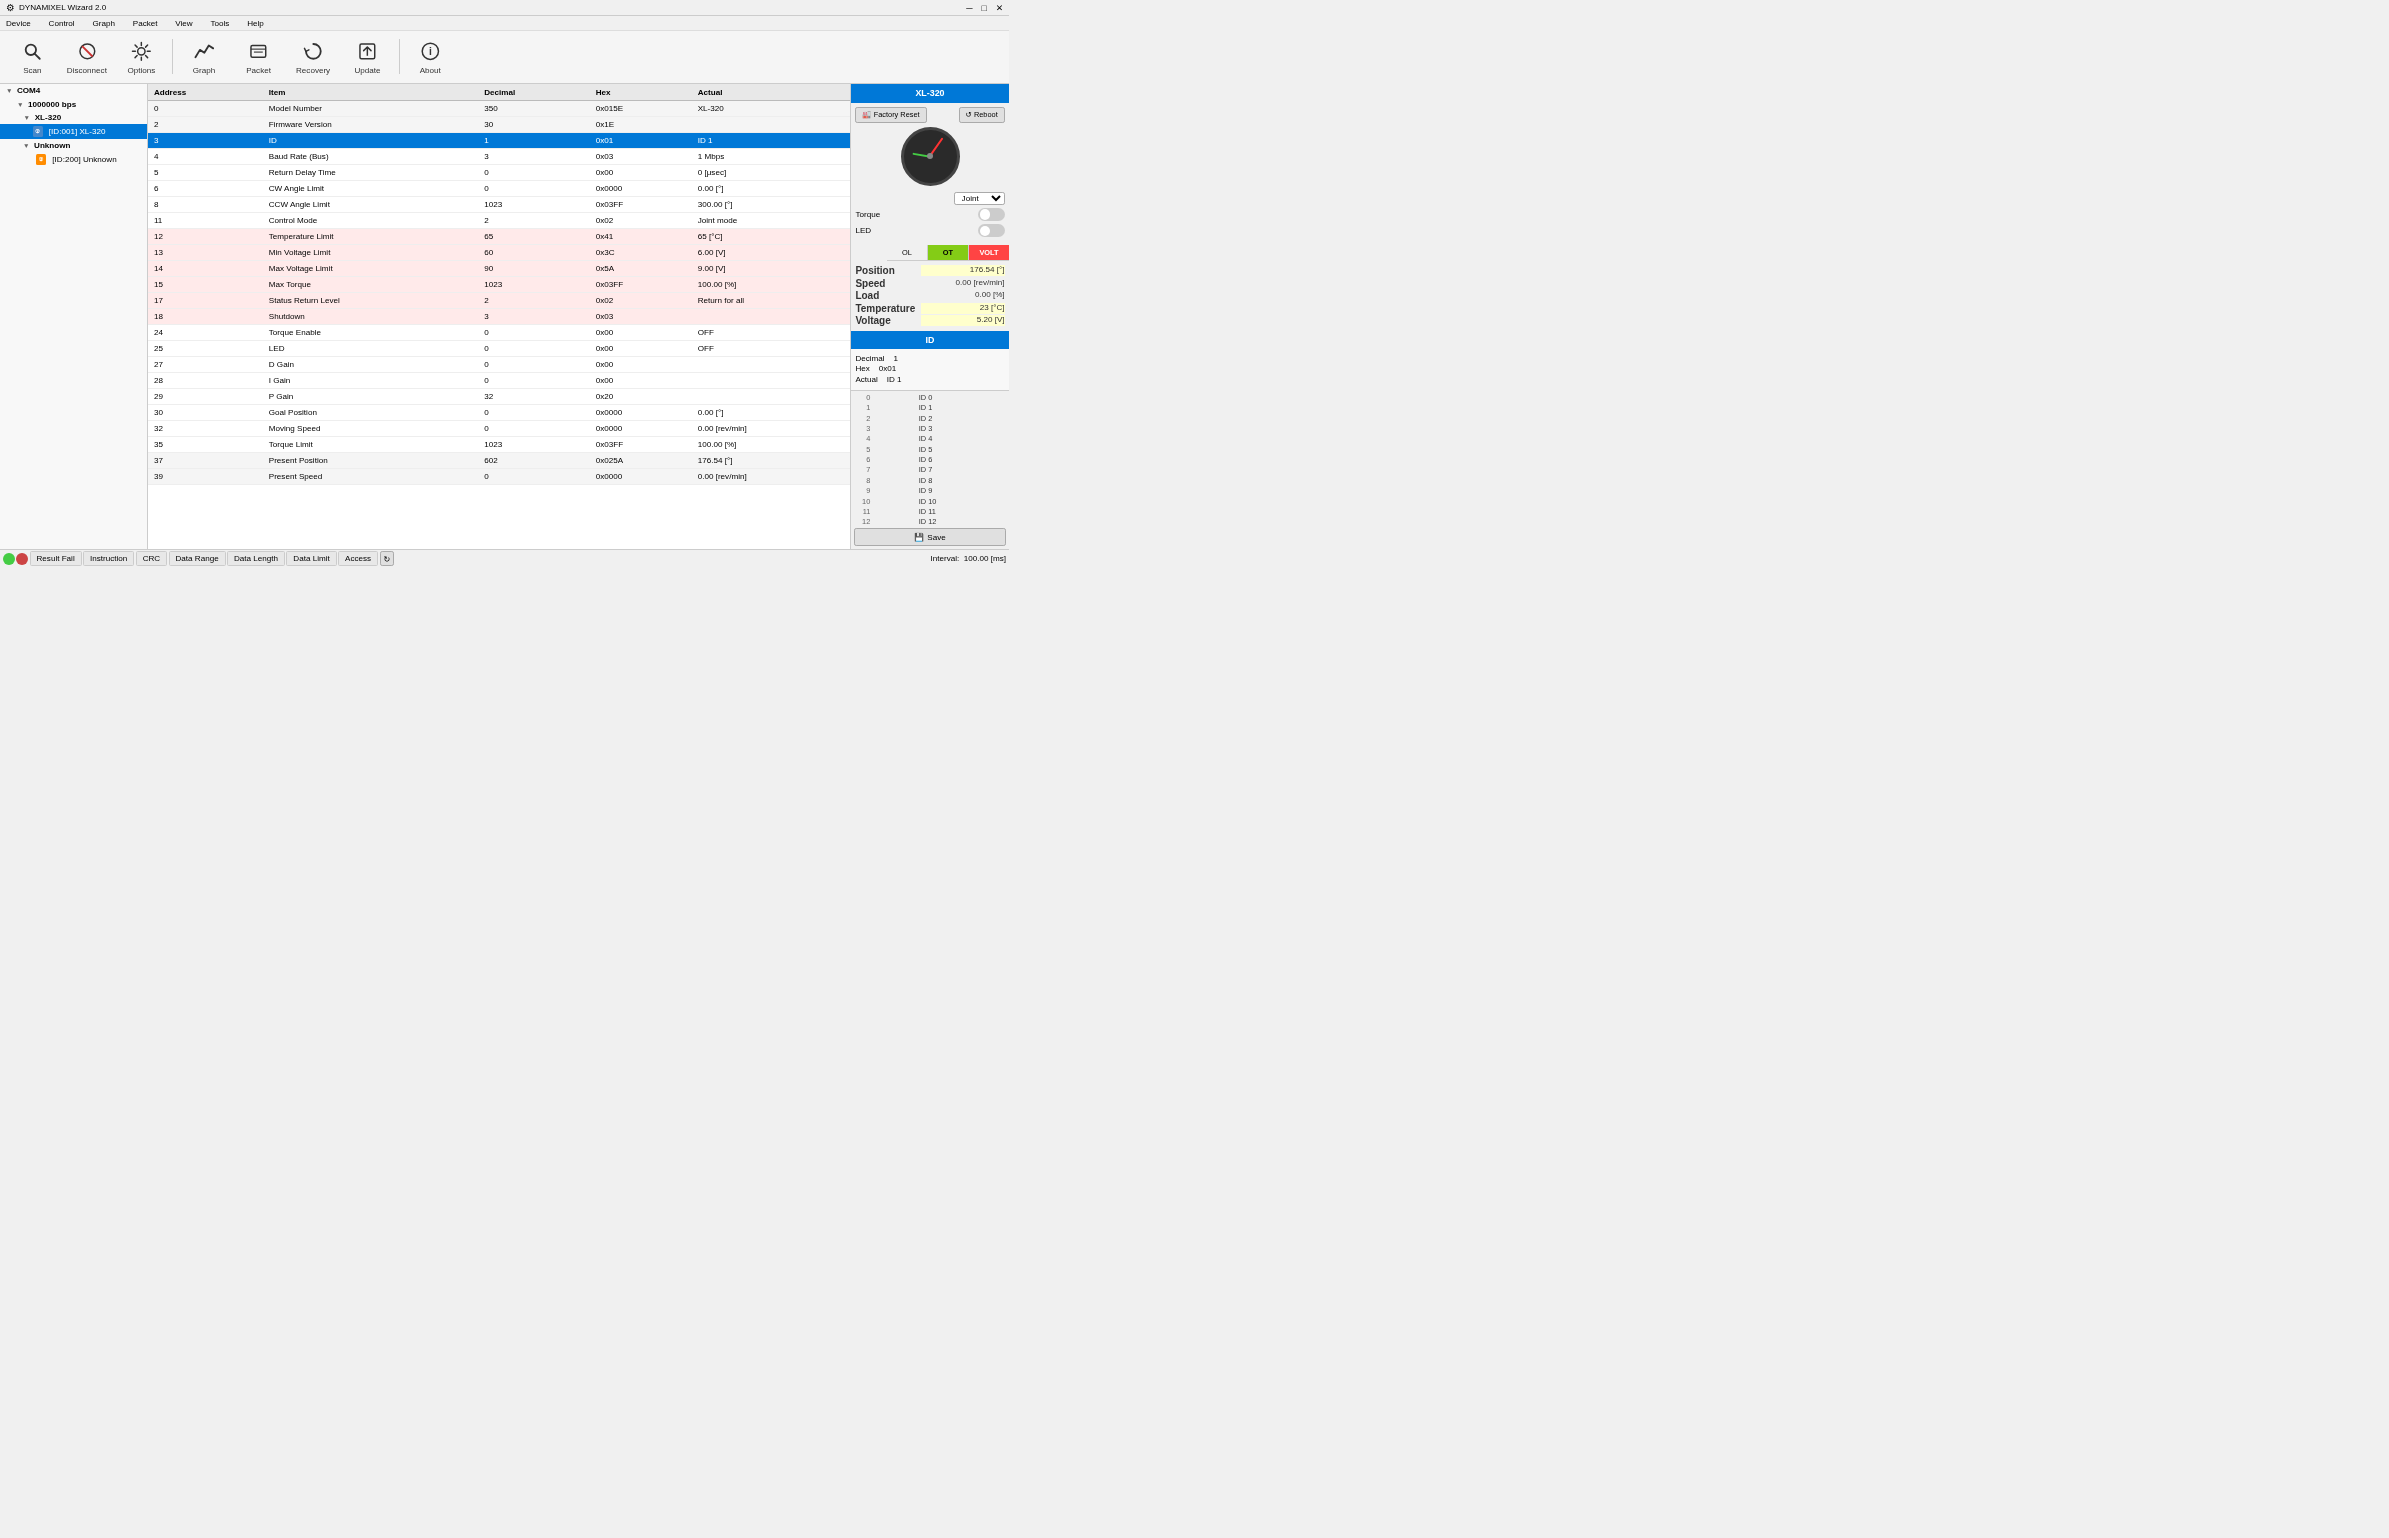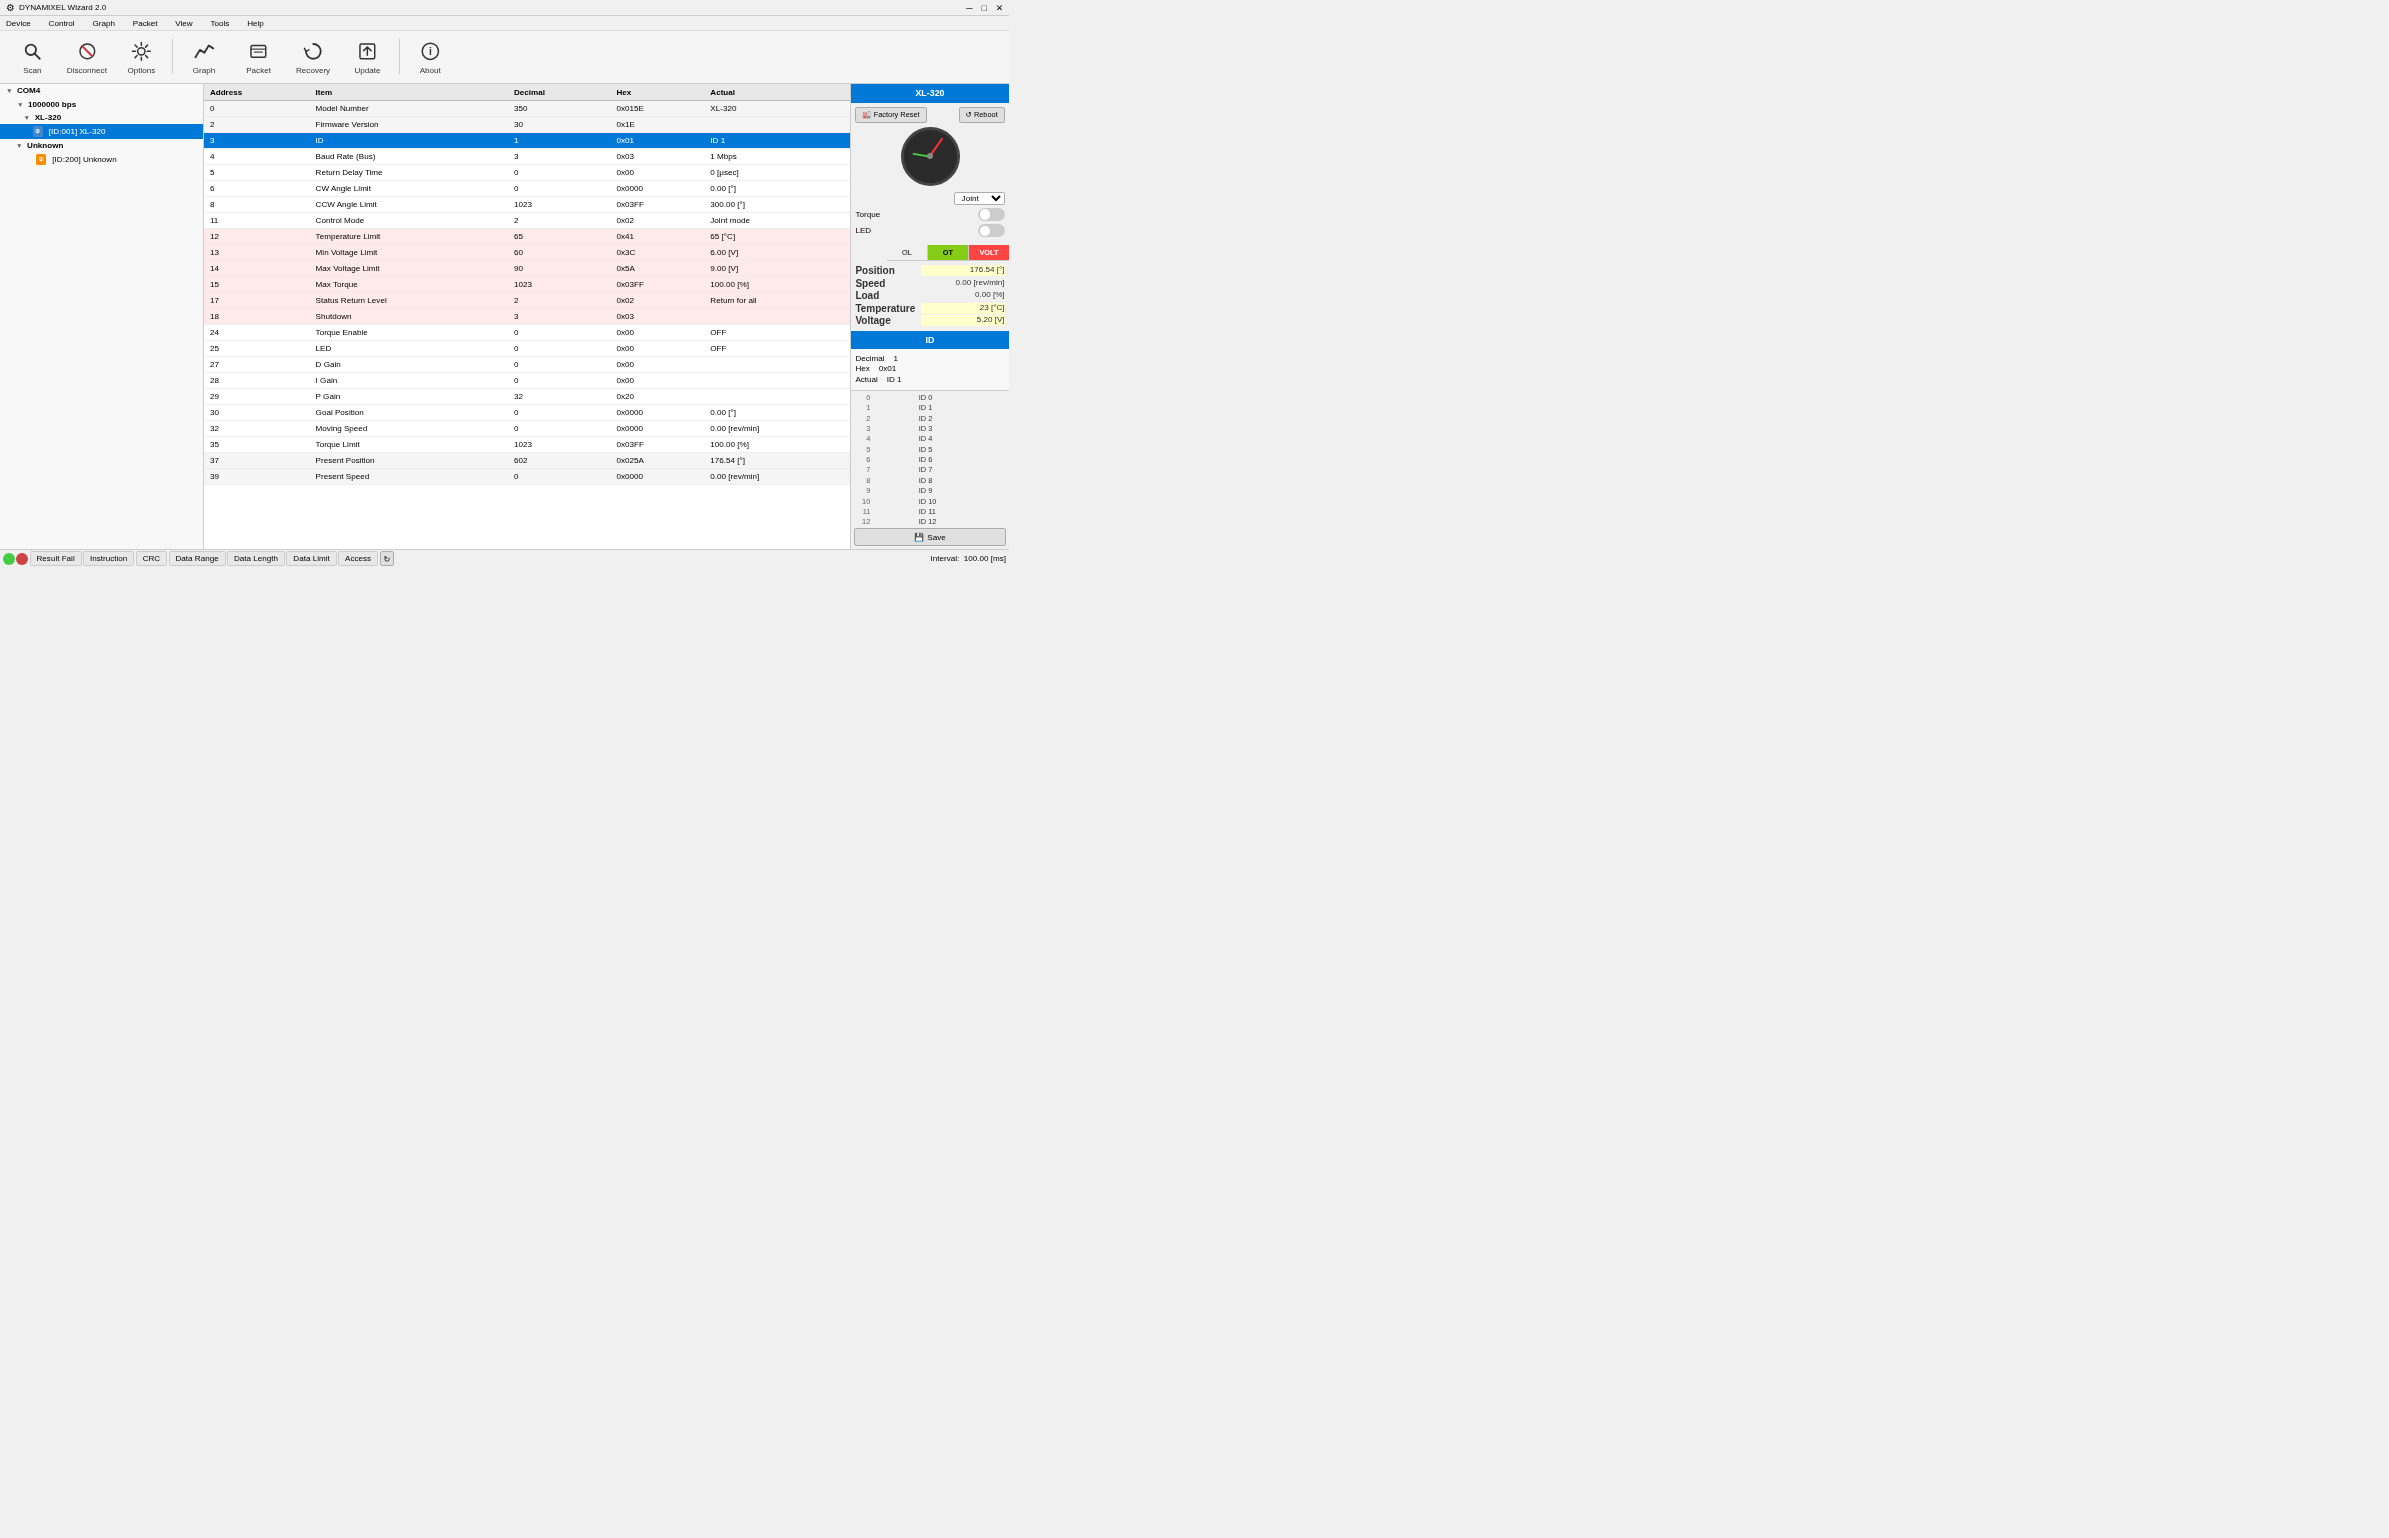--- a/index.html
+++ b/index.html
@@ -18,21 +18,21 @@
     .toolbar { background: #f5f5f5; height: 53px; display: flex; align-items: center; padding: 3px 5.9px; border-bottom: 1.5px solid #ccc; gap: 1.5px; }
     .toolbar-btn { display: flex; flex-direction: column; align-items: center; justify-content: center; width: 53px; height: 47px; cursor: pointer; border: 0.7px solid transparent; border-radius: 2.2px; gap: 3px; }
     .toolbar-btn .icon { width: 23.6px; height: 23.6px; display: flex; align-items: center; justify-content: center; }
     .toolbar-btn .label { font-size: 8.1px; color: #333; }
     .toolbar-sep { width: 0.7px; height: 35px; background: #ccc; margin: 0 3px; }
     
     
     .main { display: flex; height: calc(567px - 16.2px - 14.8px - 53px - 17.7px); }
     
     
-    .sidebar { width: 204px; background: #f8f8f8; border-right: 0.7px solid #ccc; overflow-y: auto; flex-shrink: 0; }
+    .sidebar { width: 148px; background: #f8f8f8; border-right: 0.7px solid #ccc; overflow-y: auto; flex-shrink: 0; }
     .sidebar-item { padding: 2.2px 5.9px; cursor: pointer; display: flex; align-items: center; gap: 3px; font-size: 8.1px; white-space: nowrap; }
     .sidebar-item.selected { background: #0078d7; color: white; }
     .tree-icon { font-size: 6.6px; color: #666; margin-right: 1.5px; }
     .device-icon { width: 10.3px; height: 10.3px; background: #ff8c00; border-radius: 1.5px; display: inline-flex; align-items: center; justify-content: center; color: white; font-size: 5.9px; font-weight: bold; flex-shrink: 0; }
     .device-icon-unknown { background: #ff8c00; }
     .device-icon-xl { background: #4488cc; }
     
     
     .table-area { flex: 1; overflow-y: auto; background: white; }
     .reg-table { width: 100%; border-collapse: collapse; }
@@ -210,21 +210,21 @@
       <span>1000000 bps</span>
     </div>
     <div class="sidebar-item" style="padding-left: 23.6px; font-weight:bold;">
       <span class="tree-icon">▼</span>
       <span>XL-320</span>
     </div>
     <div class="sidebar-item selected" style="padding-left: 32.5px;">
       <span class="device-icon device-icon-xl" style="font-size:5.2px;">②</span>
       <span style="margin-left:3px;">[ID:001] XL-320</span>
     </div>
-    <div class="sidebar-item" style="padding-left: 16px; font-weight:bold;">
+    <div class="sidebar-item" style="padding-left: 23px; font-weight:bold;">
       <span class="tree-icon">▼</span>
       <span>Unknown</span>
     </div>
     <div class="sidebar-item" style="padding-left: 36px;">
       <span class="device-icon device-icon-unknown" style="font-size:5.2px;">②</span>
       <span style="margin-left:3px;">[ID:200] Unknown</span>
     </div>
   </div>
 
   <div class="table-area">

